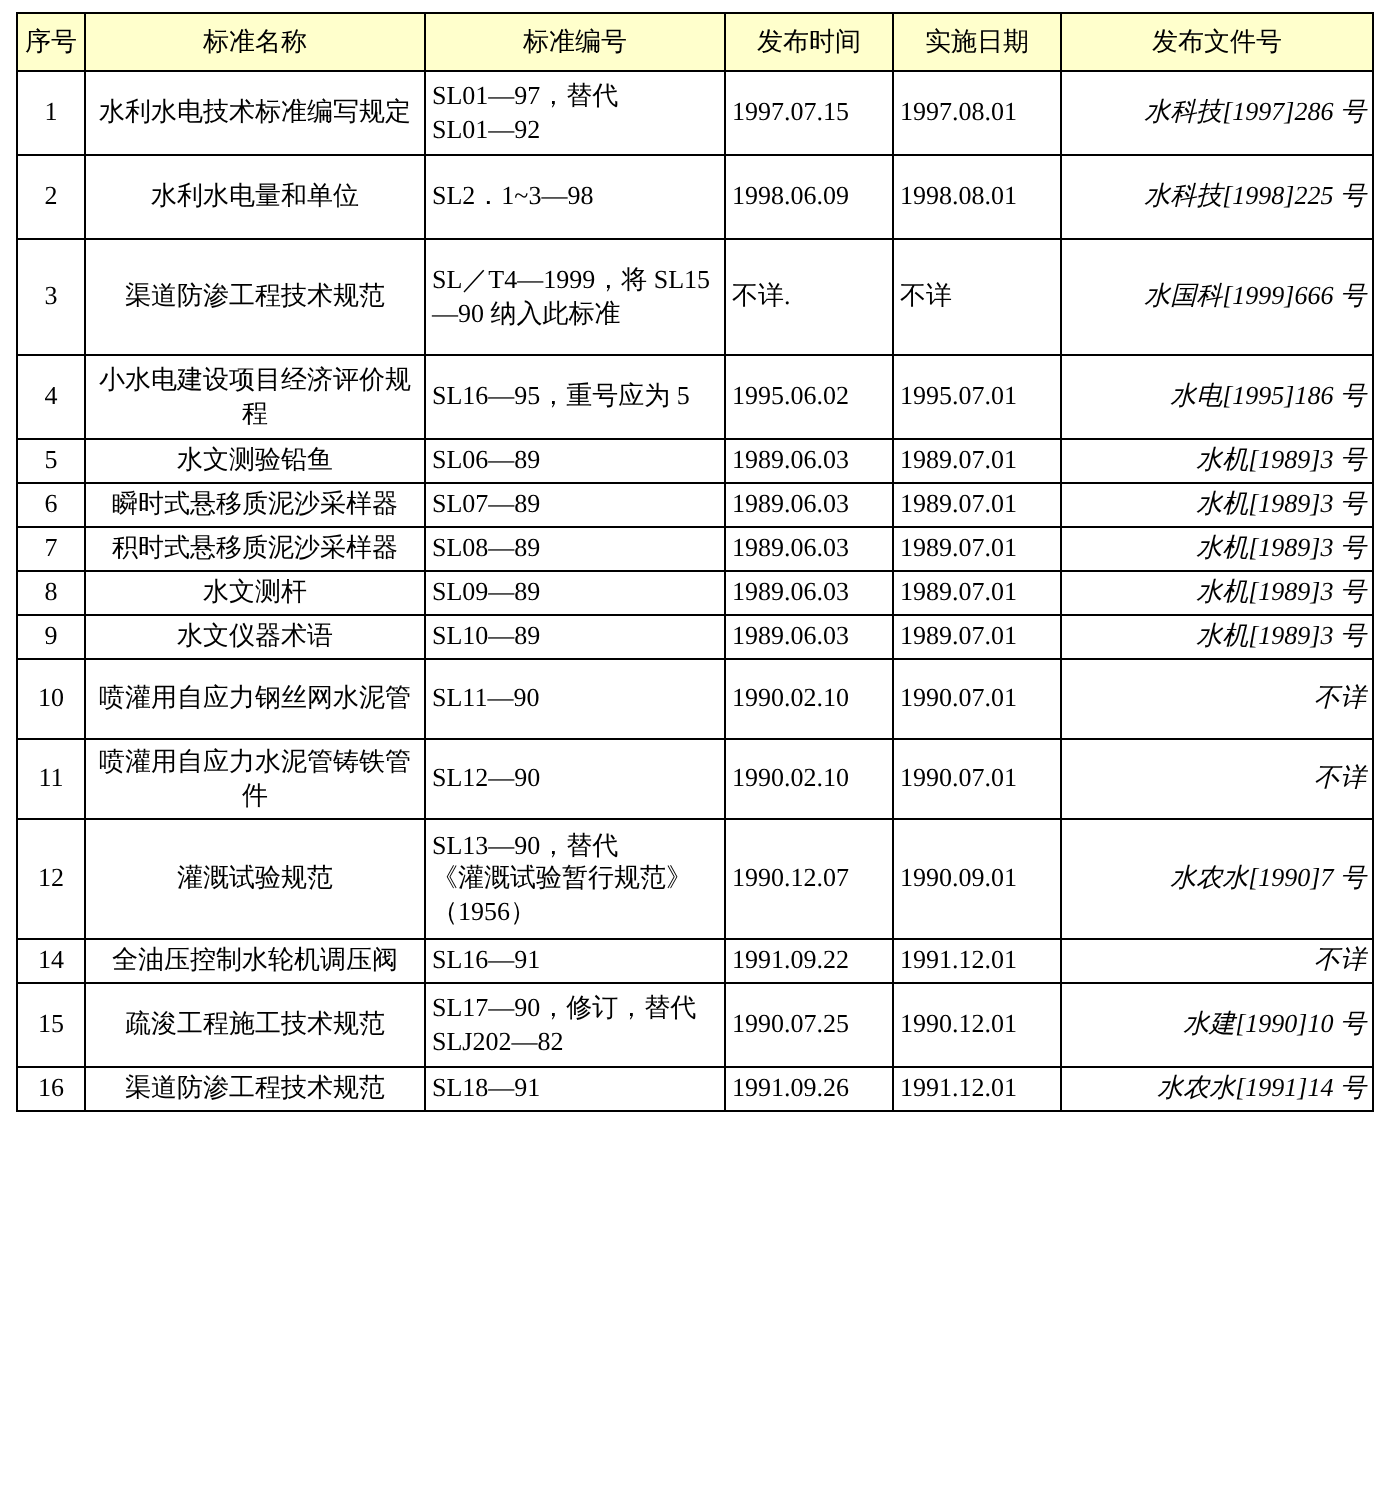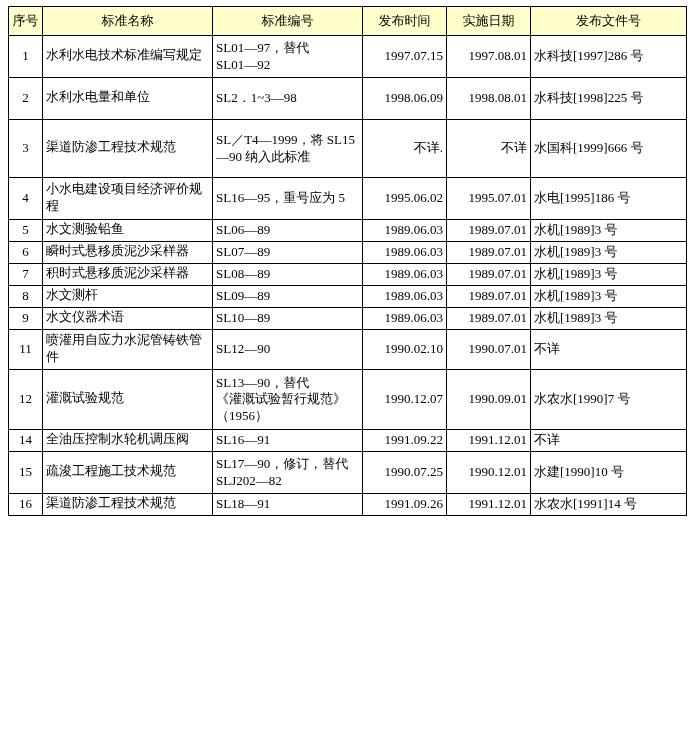--- a/index.html
+++ b/index.html
@@ -47,31 +47,31 @@
   col.c1 { width: 170px; }
   col.c2 { width: 150px; }
   col.c3 { width: 84px; }
   col.c4 { width: 84px; }
   col.c5 { width: 156px; }
 
   td.col-no {
     text-align: center;
   }
   td.col-name {
-    text-align: left;
-    font-family: Liberation Mono, monospace;
+    text-align: center;
   }
   td.col-code {
     text-align: left;
   }
   td.col-date {
+    text-align: left;
+  }
+  td.col-doc {
     text-align: right;
-  }
-  td.col-doc {
-    text-align: left;
+    font-style: italic;
   }
   .row-h1 { height: 42px; }
   .row-h2 { height: 42px; }
   .row-h3 { height: 58px; }
   .row-h4 { height: 42px; }
   .row-h5 { height: 22px; }
   .row-h6 { height: 40px; }
   .row-h7 { height: 60px; }
 </style>
 </head>
@@ -164,20 +164,28 @@
         </tr>
         <tr class="row-h5">
           <td class="col-no">9</td>
           <td class="col-name">水文仪器术语</td>
           <td class="col-code">SL10—89</td>
           <td class="col-date">1989.06.03</td>
           <td class="col-date">1989.07.01</td>
           <td class="col-doc">水机[1989]3 号</td>
         </tr>
         <tr class="row-h6">
+          <td class="col-no">10</td>
+          <td class="col-name">喷灌用自应力钢丝网水泥管</td>
+          <td class="col-code">SL11—90</td>
+          <td class="col-date">1990.02.10</td>
+          <td class="col-date">1990.07.01</td>
+          <td class="col-doc">不详</td>
+        </tr>
+        <tr class="row-h6">
           <td class="col-no">11</td>
           <td class="col-name">喷灌用自应力水泥管铸铁管件</td>
           <td class="col-code">SL12—90</td>
           <td class="col-date">1990.02.10</td>
           <td class="col-date">1990.07.01</td>
           <td class="col-doc">不详</td>
         </tr>
         <tr class="row-h7">
           <td class="col-no">12</td>
           <td class="col-name">灌溉试验规范</td>

